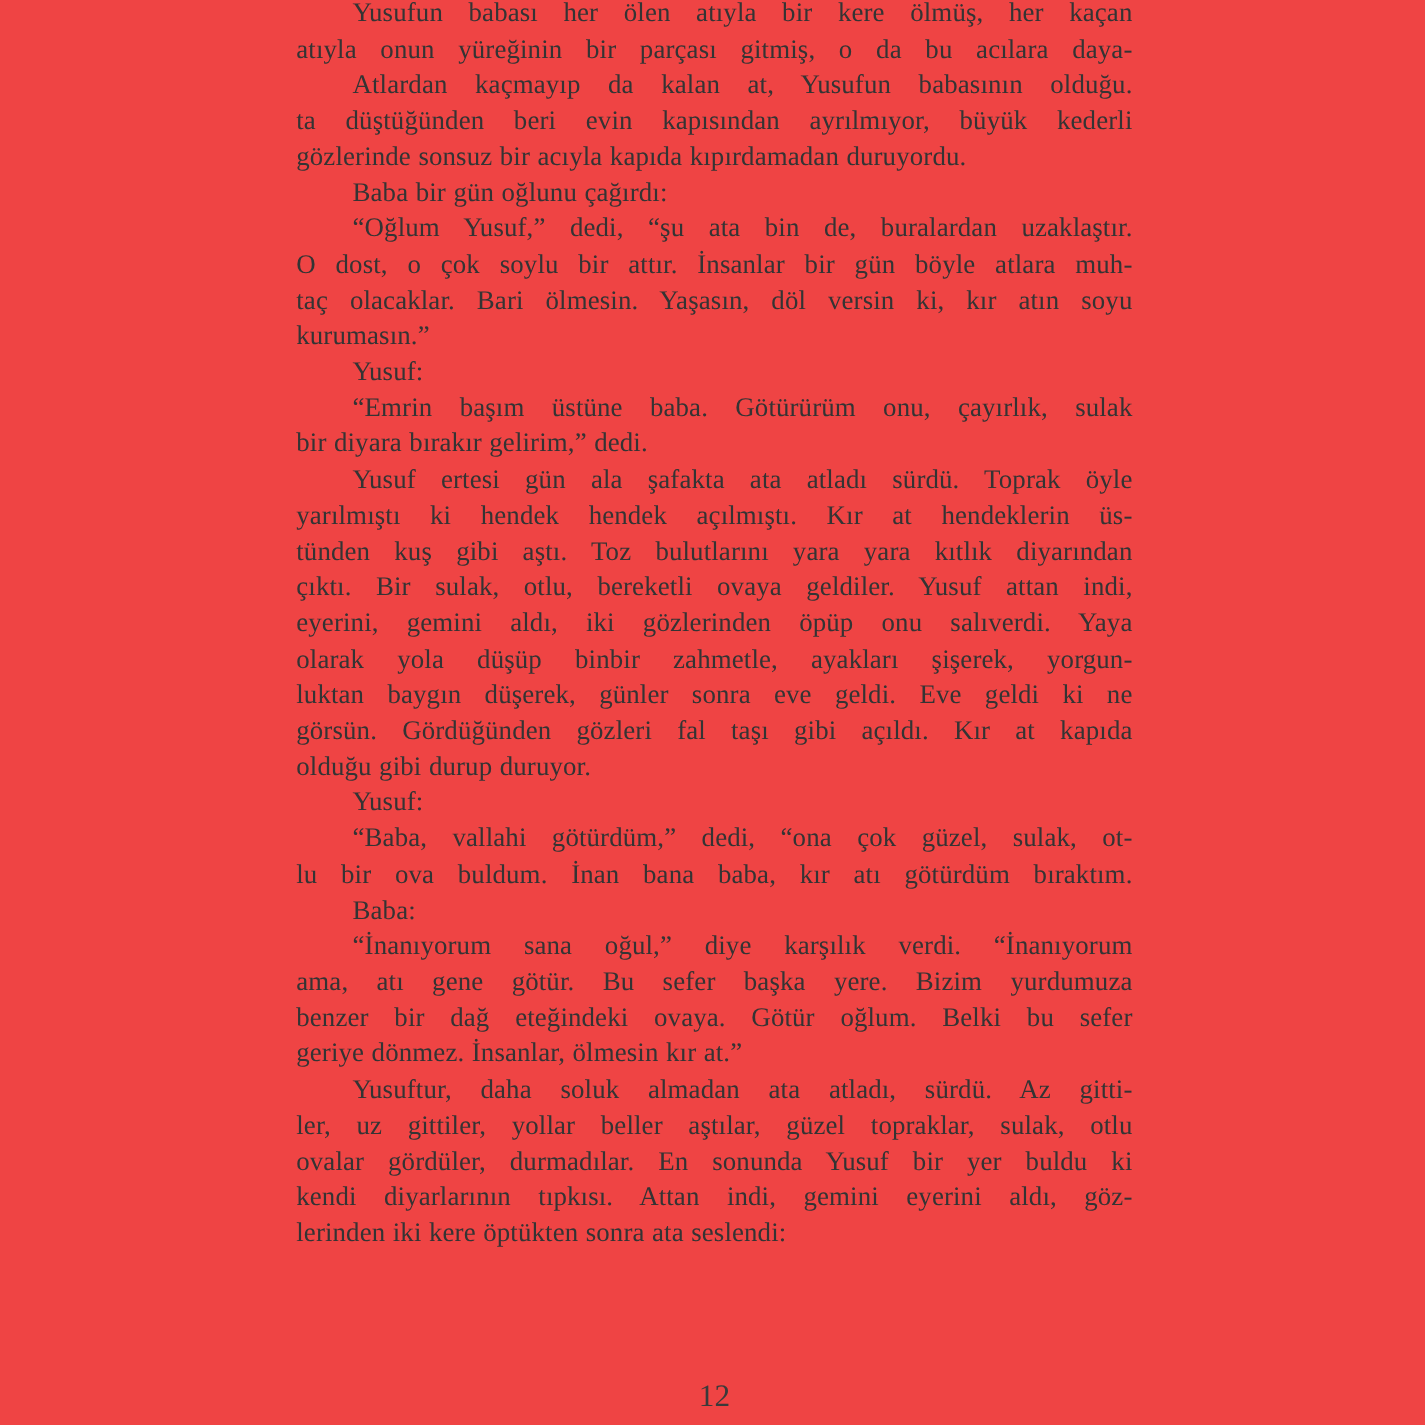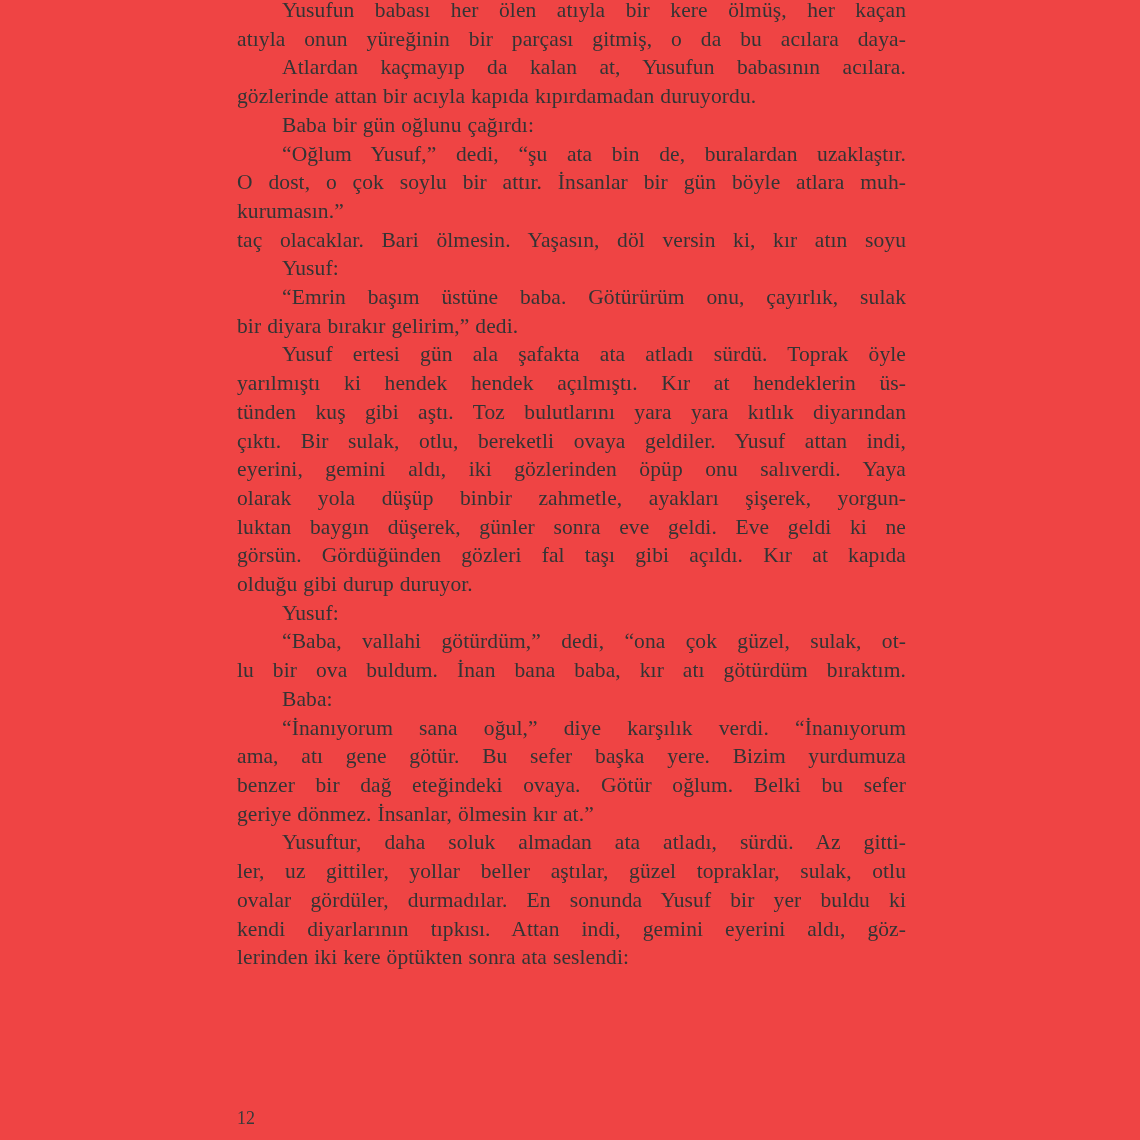--- a/index.html
+++ b/index.html
@@ -42,47 +42,48 @@
     text-indent: 45px;
   }
   .line.para-last {
     text-align-last: left;
   }
   .page-number {
     position: absolute;
     top: 1104px;
     left: 237px;
     width: 669px;
-    text-align: left;
-    font-size: 18px;
+    text-align: center;
+    font-size: 25px;
     line-height: 28px;
     color: #3a3a3a;
   }
 </style>
 </head>
 <body>
 
 <div class="page">
   <div class="text-block" id="text-block">
       <div class="paragraph">
         <div class="line para-first">Yusufun babası her ölen atıyla bir kere ölmüş, her kaçan</div>
         <div class="line">atıyla onun yüreğinin bir parçası gitmiş, o da bu acılara daya-</div>
       </div>
       <div class="paragraph">
-        <div class="line para-first">Atlardan kaçmayıp da kalan at, Yusufun babasının acılara.</div>
-        <div class="line para-last">gözlerinde attan bir acıyla kapıda kıpırdamadan duruyordu.</div>
+        <div class="line para-first">Atlardan kaçmayıp da kalan at, Yusufun babasının olduğu.</div>
+        <div class="line">ta düştüğünden beri evin kapısından ayrılmıyor, büyük kederli</div>
+        <div class="line para-last">gözlerinde sonsuz bir acıyla kapıda kıpırdamadan duruyordu.</div>
       </div>
       <div class="paragraph">
         <div class="line para-first para-last">Baba bir gün oğlunu çağırdı:</div>
       </div>
       <div class="paragraph">
         <div class="line para-first">“Oğlum Yusuf,” dedi, “şu ata bin de, buralardan uzaklaştır.</div>
         <div class="line">O dost, o çok soylu bir attır. İnsanlar bir gün böyle atlara muh-</div>
+        <div class="line">taç olacaklar. Bari ölmesin. Yaşasın, döl versin ki, kır atın soyu</div>
         <div class="line para-last">kurumasın.”</div>
-        <div class="line">taç olacaklar. Bari ölmesin. Yaşasın, döl versin ki, kır atın soyu</div>
       </div>
       <div class="paragraph">
         <div class="line para-first para-last">Yusuf:</div>
       </div>
       <div class="paragraph">
         <div class="line para-first">“Emrin başım üstüne baba. Götürürüm onu, çayırlık, sulak</div>
         <div class="line para-last">bir diyara bırakır gelirim,” dedi.</div>
       </div>
       <div class="paragraph">
         <div class="line para-first">Yusuf ertesi gün ala şafakta ata atladı sürdü. Toprak öyle</div>

